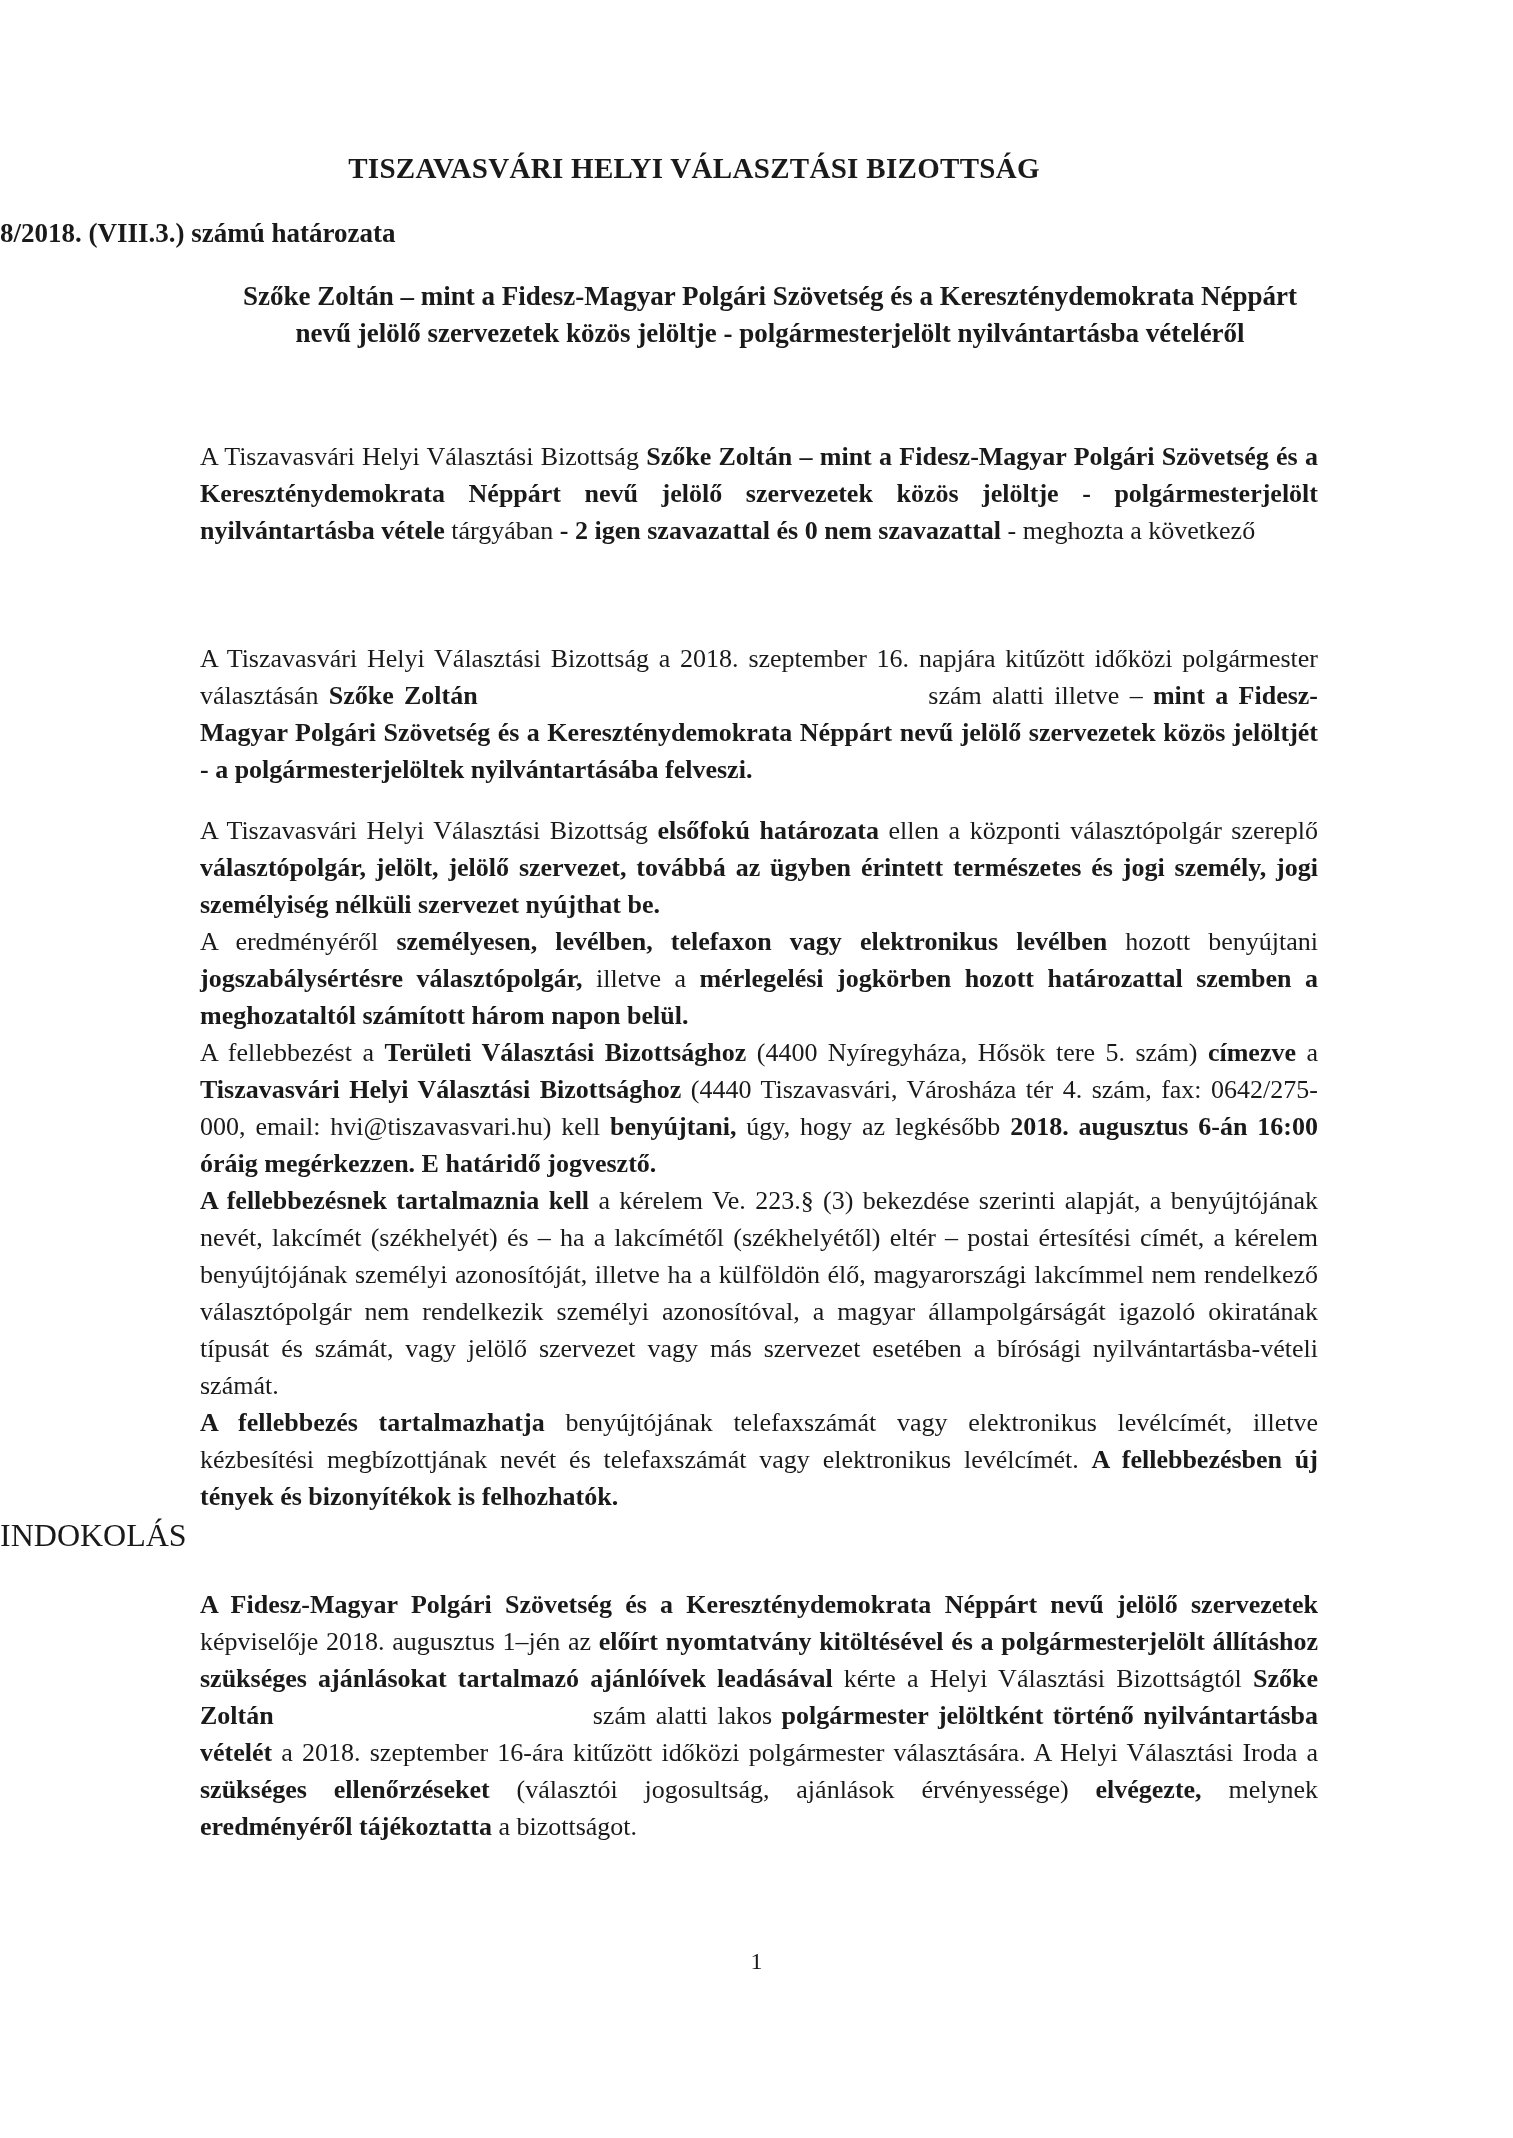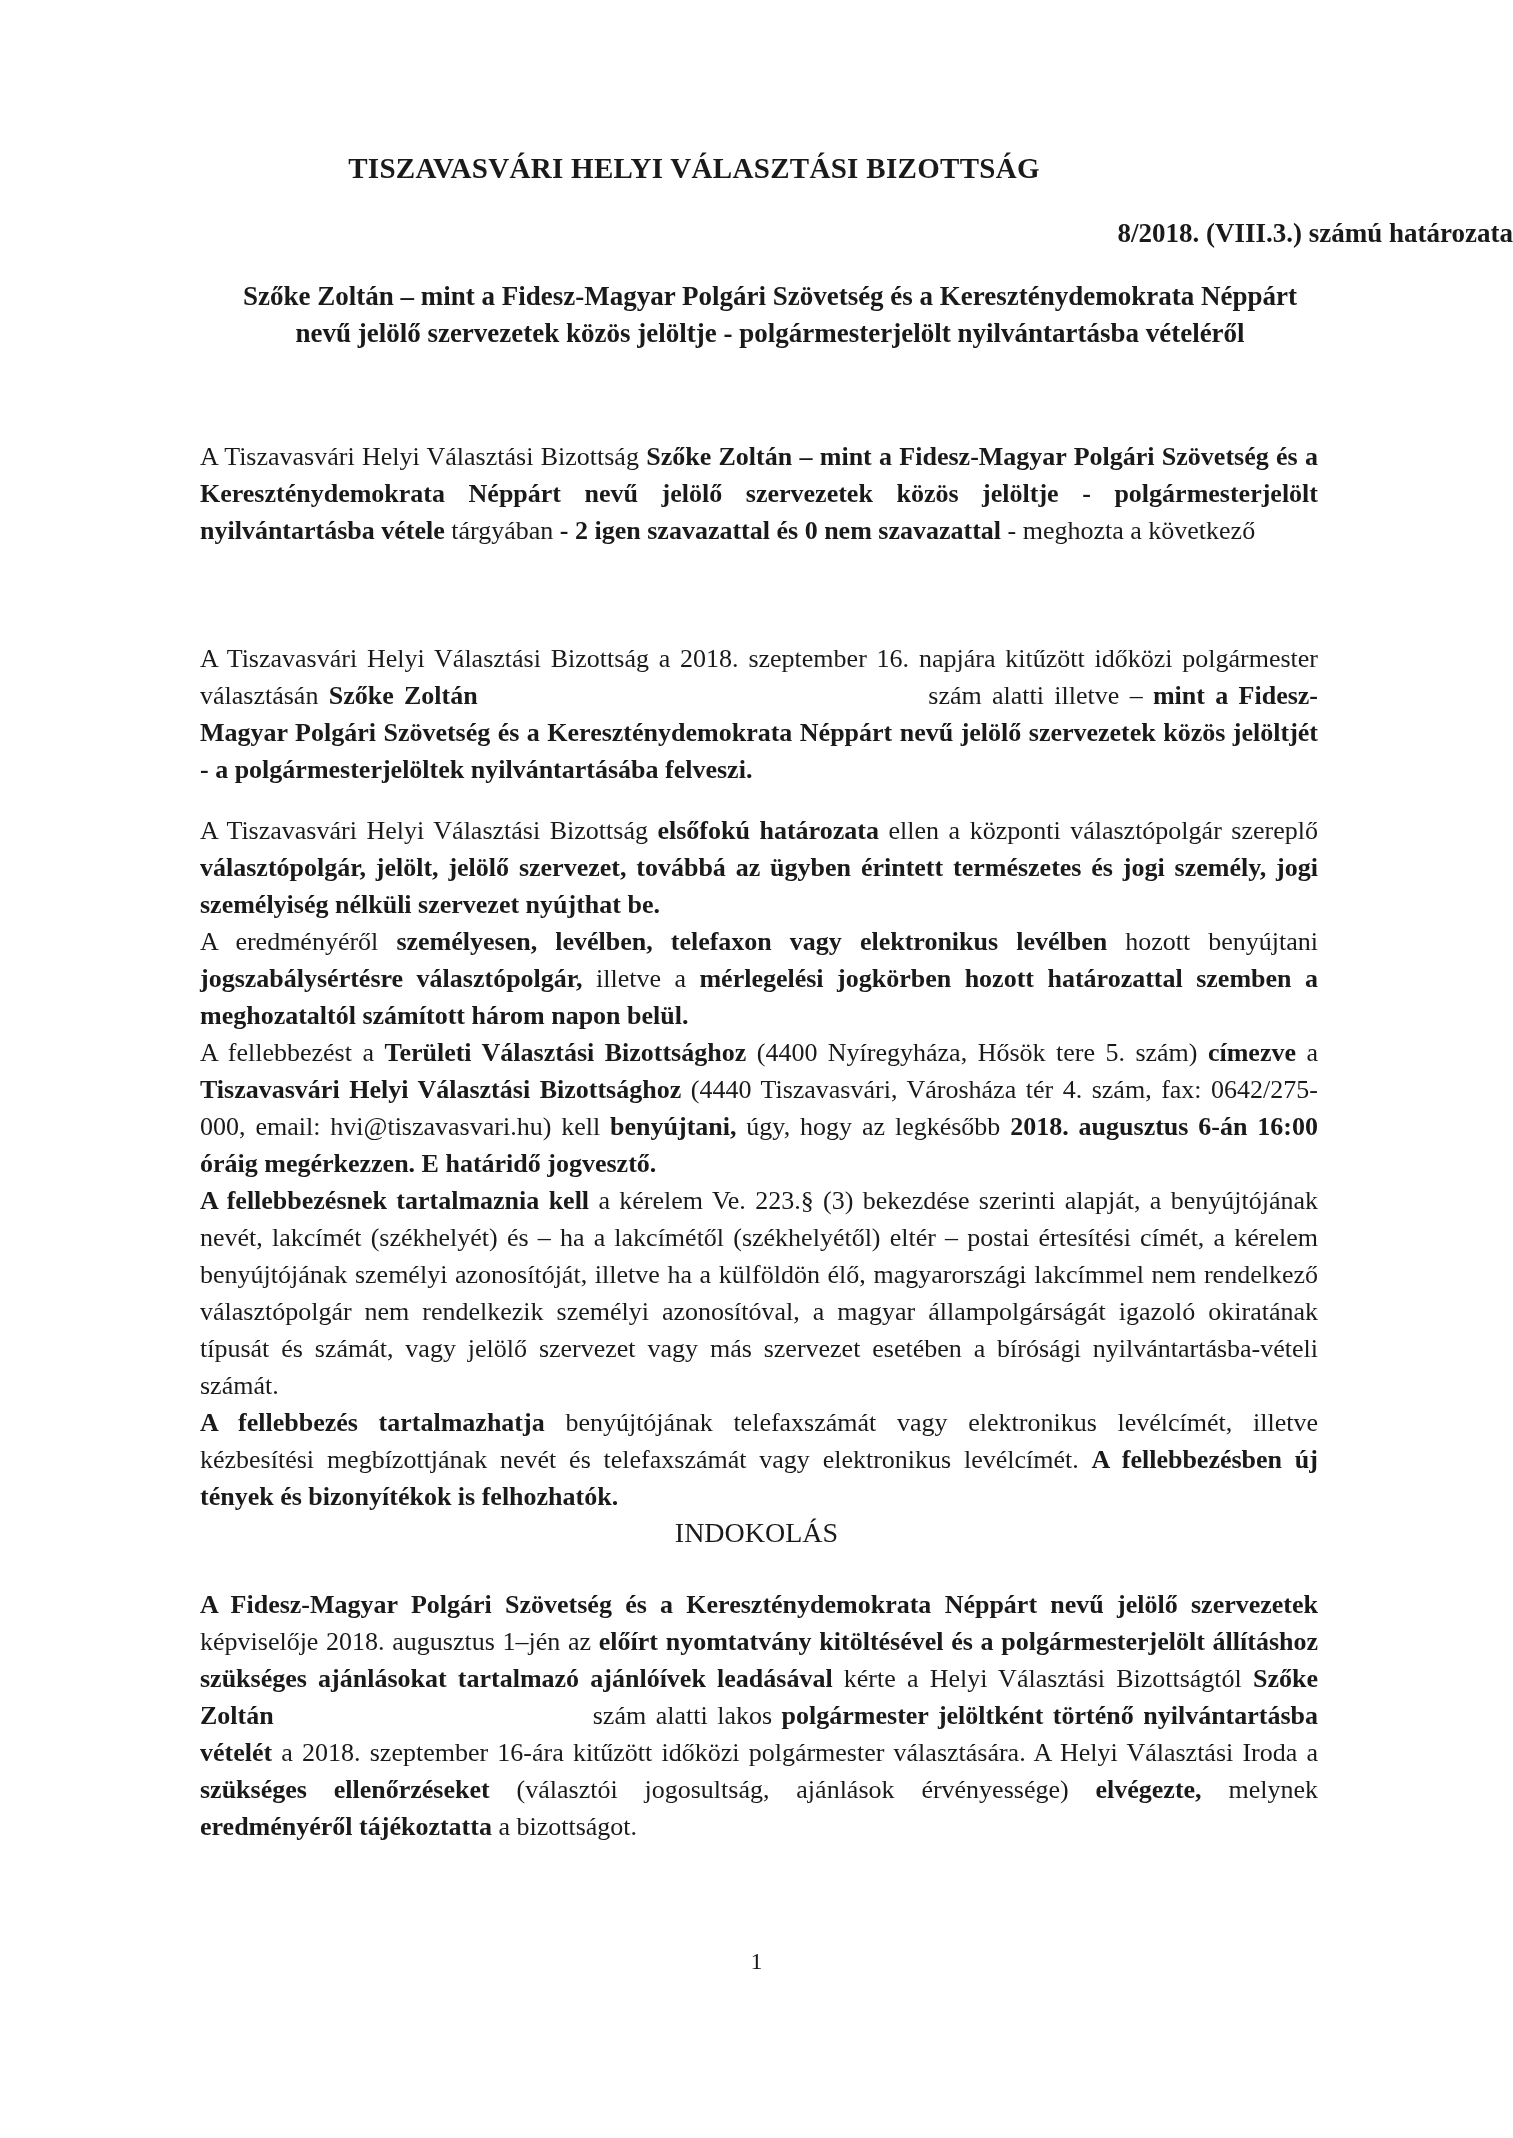--- a/index.html
+++ b/index.html
@@ -7,40 +7,40 @@
   .page {
     position: absolute; left: 0; top: 0; width: 1513px; height: 2138px;
     background: #ffffff; color: #1a1a1a;
     font-family: "Liberation Serif", "DejaVu Serif", serif;
   }
   .header-title {
     position: absolute; top: 152px; left: 0; width: 1388px; text-align: center;
     font-size: 29px; font-weight: bold; letter-spacing: 0.3px;
   }
   .header-number {
-    position: absolute; top: 218px; left: 0; width: 1513px; text-align: right;
+    position: absolute; top: 218px; left: 0; width: 1513px; text-align: left;
     font-size: 27px; font-weight: bold;
   }
   .subject {
     position: absolute; top: 278px; left: 225px; width: 1090px; text-align: center;
     font-size: 27px; font-weight: bold; line-height: 37px;
   }
   .body-text {
     position: absolute; left: 200px; width: 1118px;
     font-size: 26px; line-height: 37px; text-align: justify;
   }
   .body-text p { margin: 0; }
   .b { font-weight: bold; }
   .decision-word {
     position: absolute; top: 578px; left: 0; width: 1513px; text-align: center;
     font-size: 26px; font-weight: bold; letter-spacing: 8px;
   }
   .section-heading {
-    position: absolute; top: 1517px; left: 0; width: 1513px; text-align: center;
-    font-size: 28px; font-weight: normal;
+    position: absolute; top: 1517px; left: 0; width: 1513px; text-align: left;
+    font-size: 32px; font-weight: normal;
   }
   .page-number {
     position: absolute; top: 1948px; left: 0; width: 1513px; text-align: center;
     font-size: 24px;
   }
   .redacted { display: inline-block; color: transparent; }
 </style>
 </head>
 <body>
 

